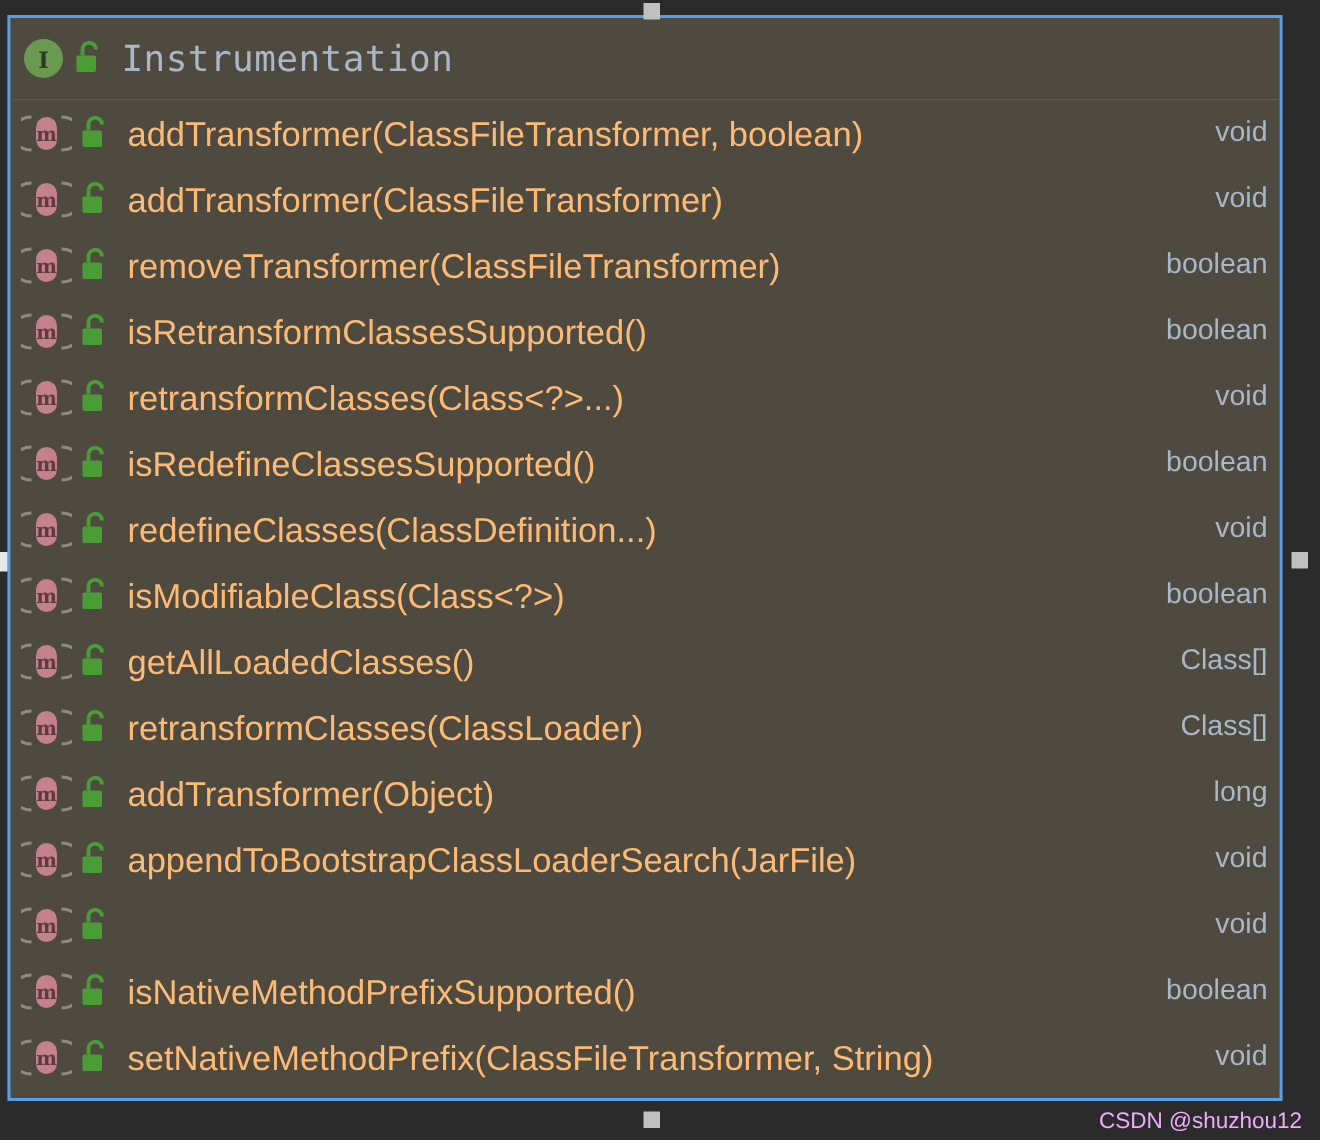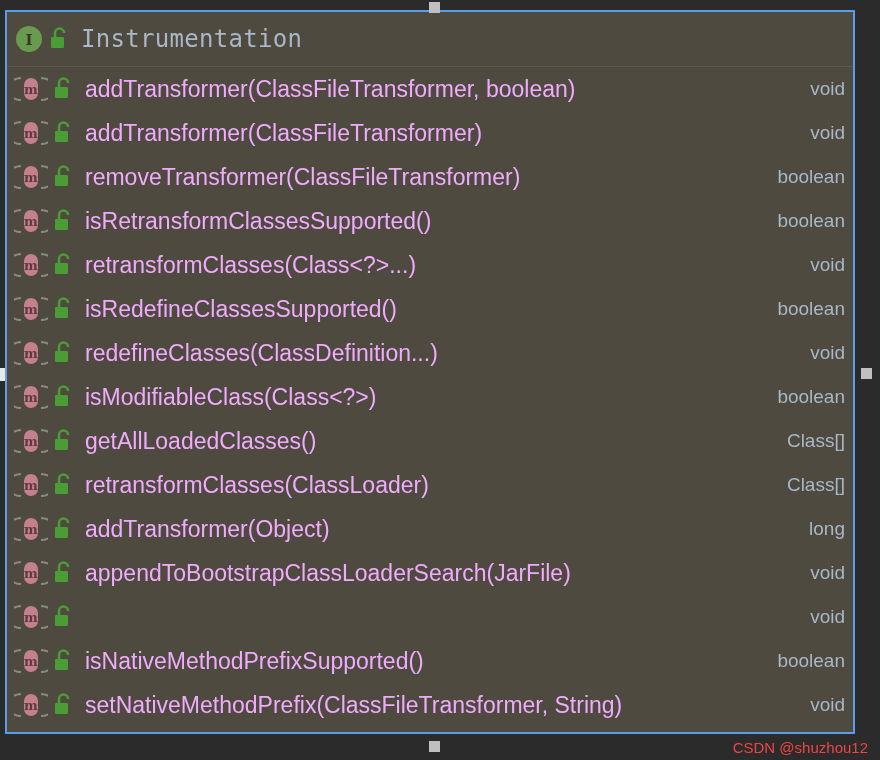--- a/index.html
+++ b/index.html
@@ -74,21 +74,21 @@
     align-items: center;
     height: 44px;
     box-sizing: border-box;
     padding-left: 7px;
     padding-right: 8px;
     background: #4e4a40;
   }
   .member-row .sig {
     margin-left: 11px;
     font-size: 23px;
-    color: #f0abfc;
+    color: #fdba74;
     white-space: nowrap;
     overflow: hidden;
     flex: 0 1 auto;
   }
   .member-row .ret {
     margin-left: auto;
     padding-left: 14px;
     font-size: 19px;
     color: #a9b7c6;
     white-space: nowrap;
@@ -104,21 +104,21 @@
   .icon.iface   { width: 30px; height: 30px; }
   .icon.method  { width: 34px; height: 30px; }
   .icon.lock    { width: 22px; height: 26px; margin-left: 4px; }
 
   
   .watermark {
     position: absolute;
     right: 12px;
     bottom: 4px;
     font-size: 15px;
-    color: #ef4444;
+    color: #f0abfc;
     font-family: "Liberation Sans", sans-serif;
     z-index: 50;
     white-space: nowrap;
   }
 </style>
 </head>
 <body>
 
 <div id="root">
 

